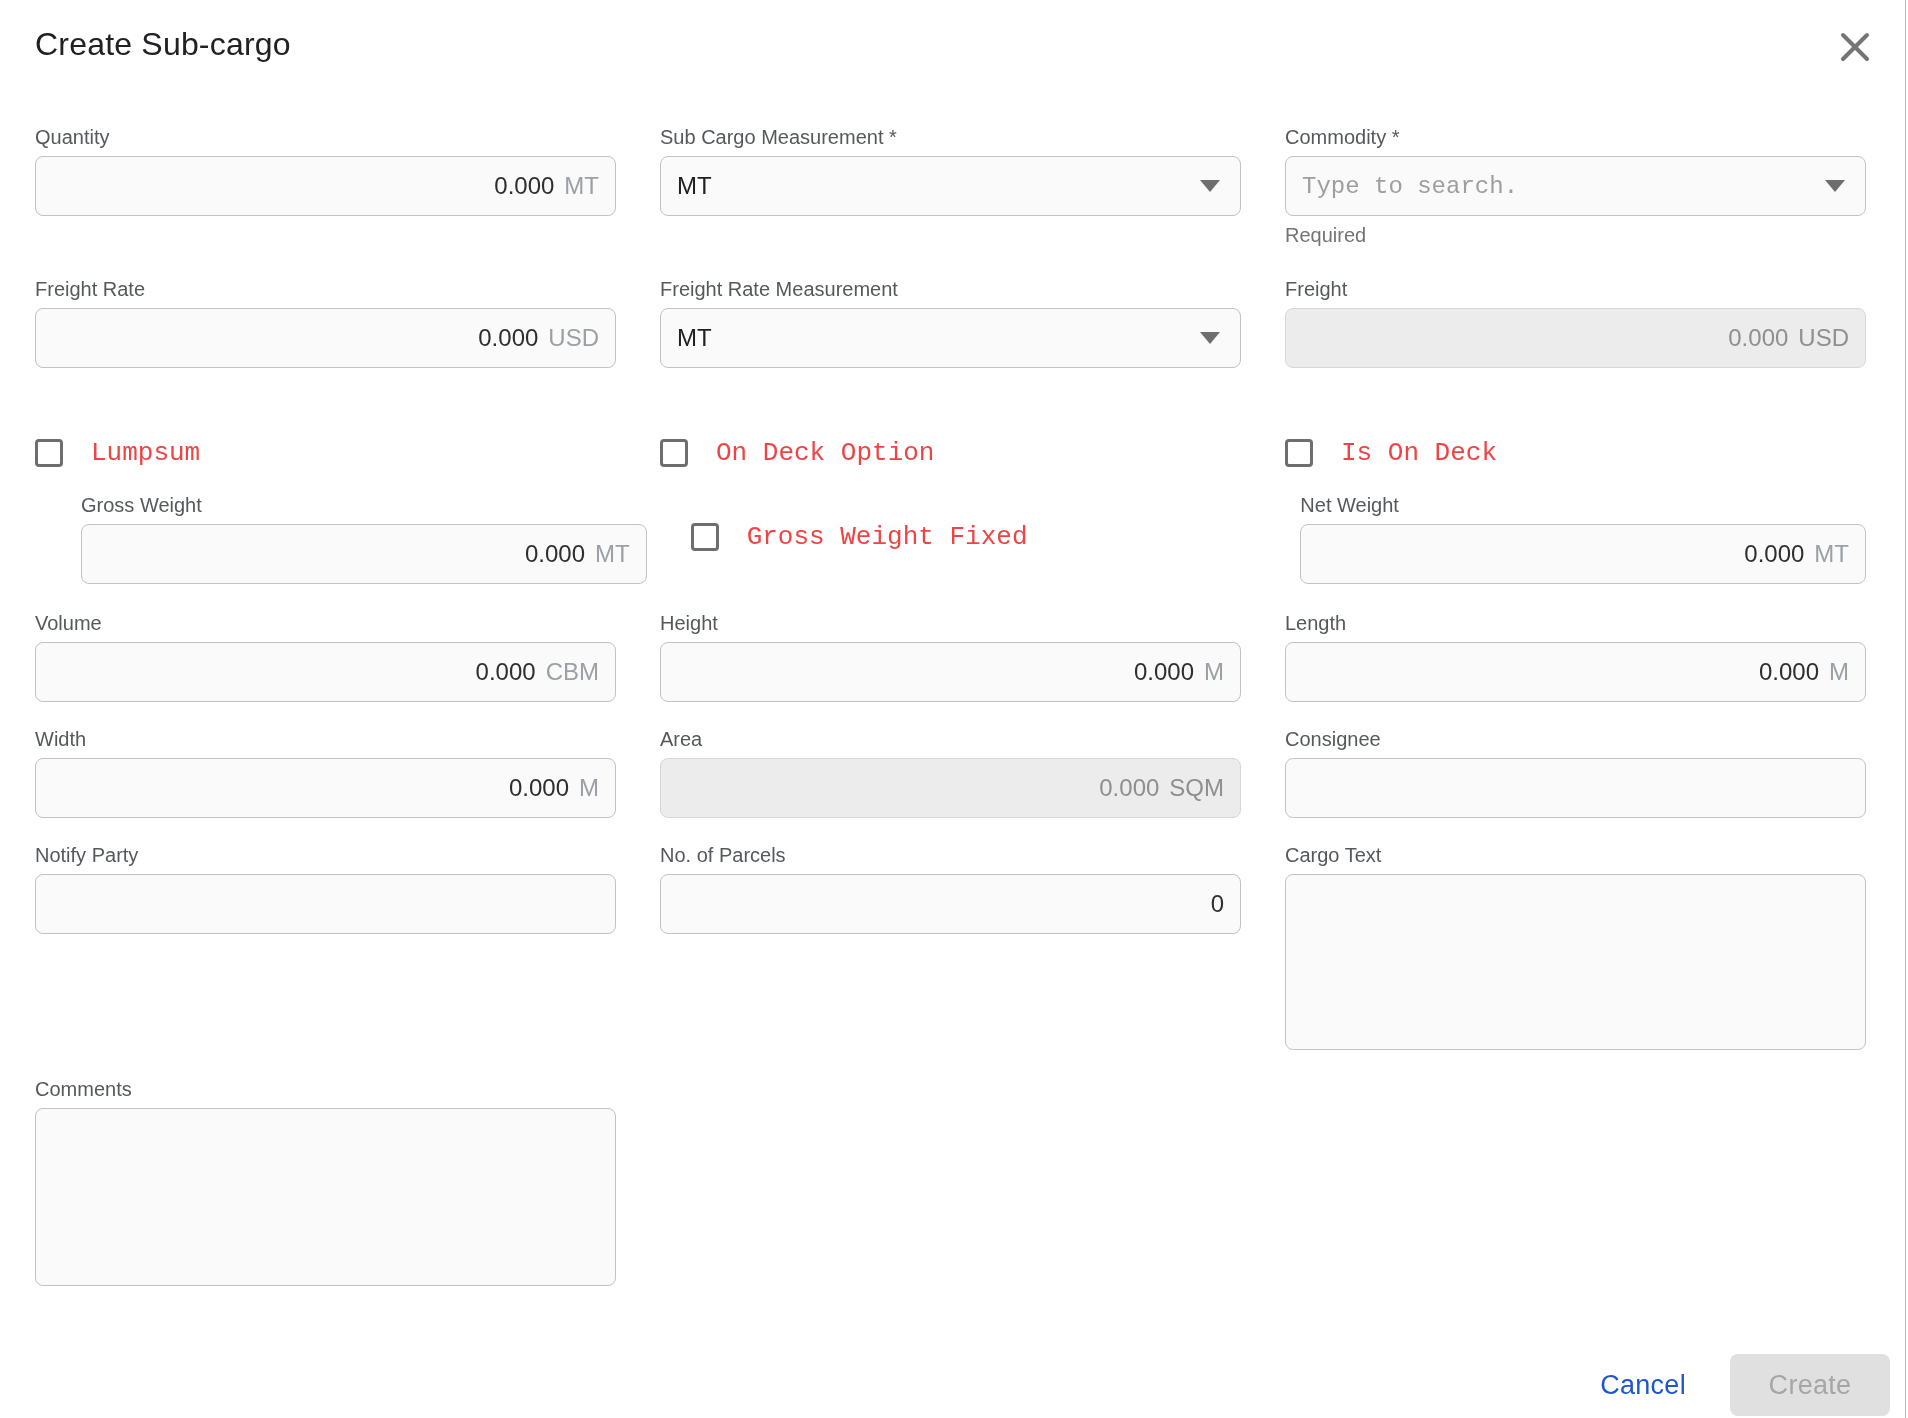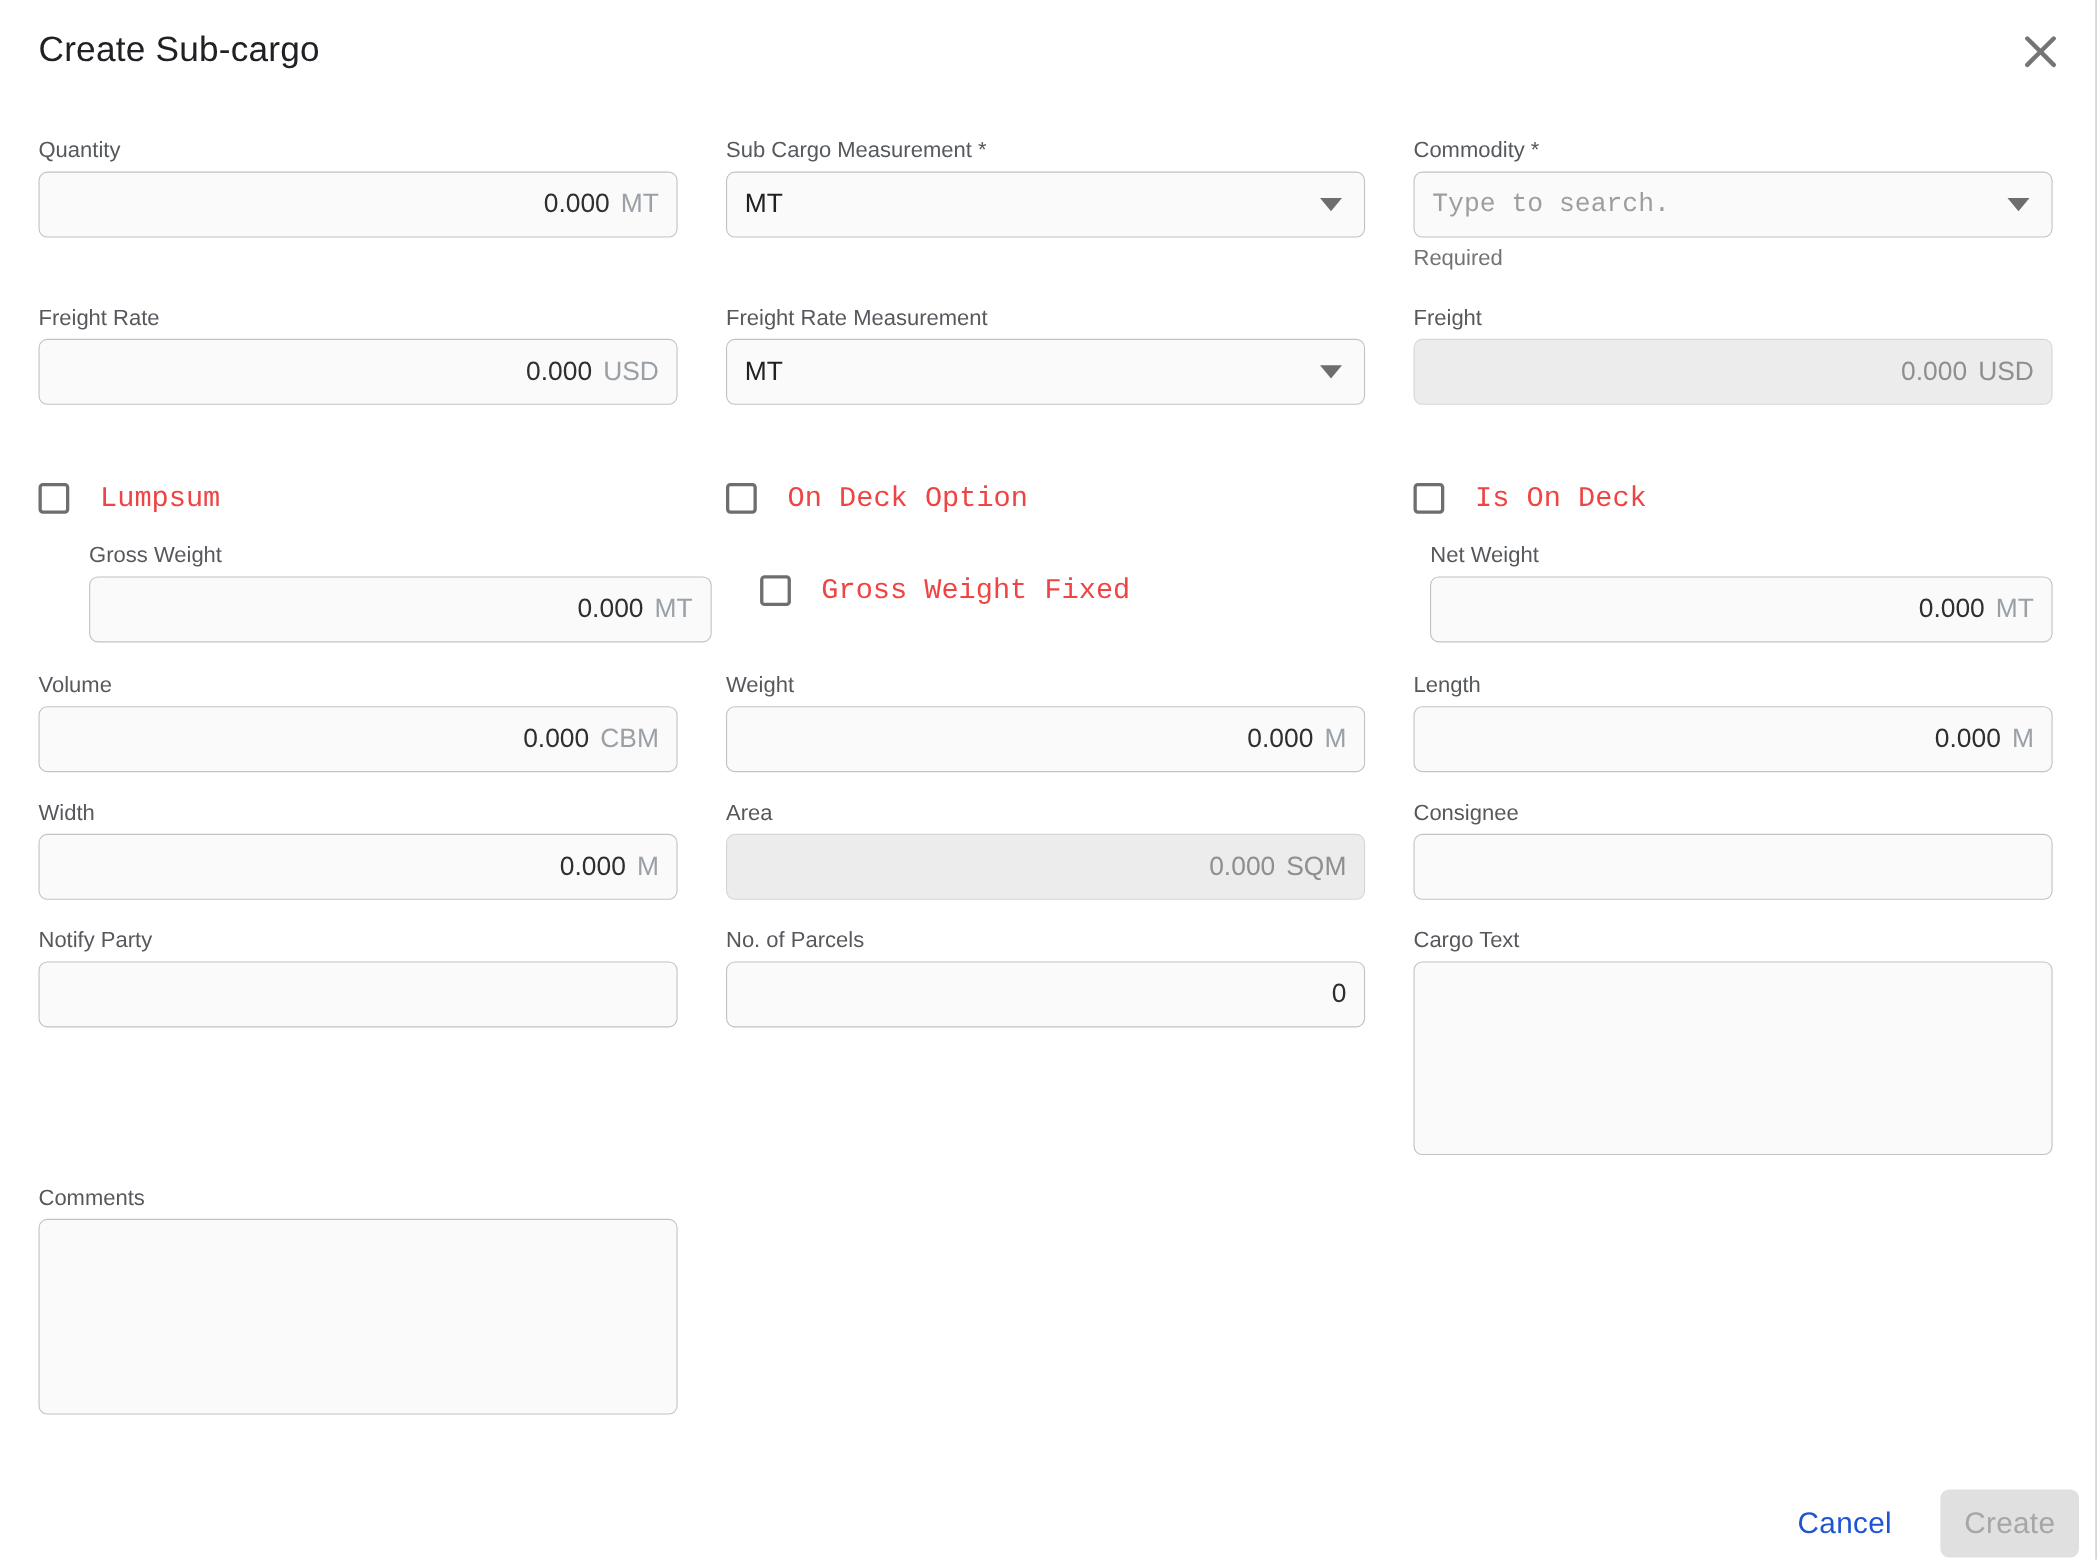--- a/index.html
+++ b/index.html
@@ -39,21 +39,21 @@
   .mt-gw { margin-top:24px;margin-left:46px; }
   .mt-vol { margin-top:26px; }
   .mt-wid { margin-top:24px; }
   .mt-not { margin-top:24px; }
   .mt-com { margin-top:26px; }
   .gwf-cell { padding-top:30px; }
   .footer { position:absolute; left:0; bottom:2px; width:1908px;
     display:flex; justify-content:flex-end; align-items:center; gap:44px; padding-right:18px; }
   .cancel { background:none; border:none; color:#1d55d2; font-size:27px; font-weight:500;
     font-family:inherit; cursor:pointer; letter-spacing:.3px; }
-  .create { width:126px; height:62px; background:#e0e0e0; border:none; border-radius:8px;
+  .create { width:160px; height:62px; background:#e0e0e0; border:none; border-radius:8px;
     color:#a6a6a6; font-size:27px; font-weight:500; font-family:inherit; letter-spacing:.3px; }
 </style>
 </head>
 <body>
 
 <div class="dialog">
 
   <h1 class="title">Create Sub-cargo</h1>
   <button class="close-btn">
     <svg width="34" height="34" viewBox="0 0 34 34">
@@ -151,21 +151,21 @@
 
   <div class="row mt-vol">
     <div>
       <span class="lbl">Volume</span>
       <div class="box num">
         <span class="val">0.000</span>
         <span class="unit">CBM</span>
       </div>
     </div>
     <div>
-      <span class="lbl">Weight</span>
+      <span class="lbl">Height</span>
       <div class="box num">
         <span class="val">0.000</span>
         <span class="unit">M</span>
       </div>
     </div>
     <div>
       <span class="lbl">Length</span>
       <div class="box num">
         <span class="val">0.000</span>
         <span class="unit">M</span>

